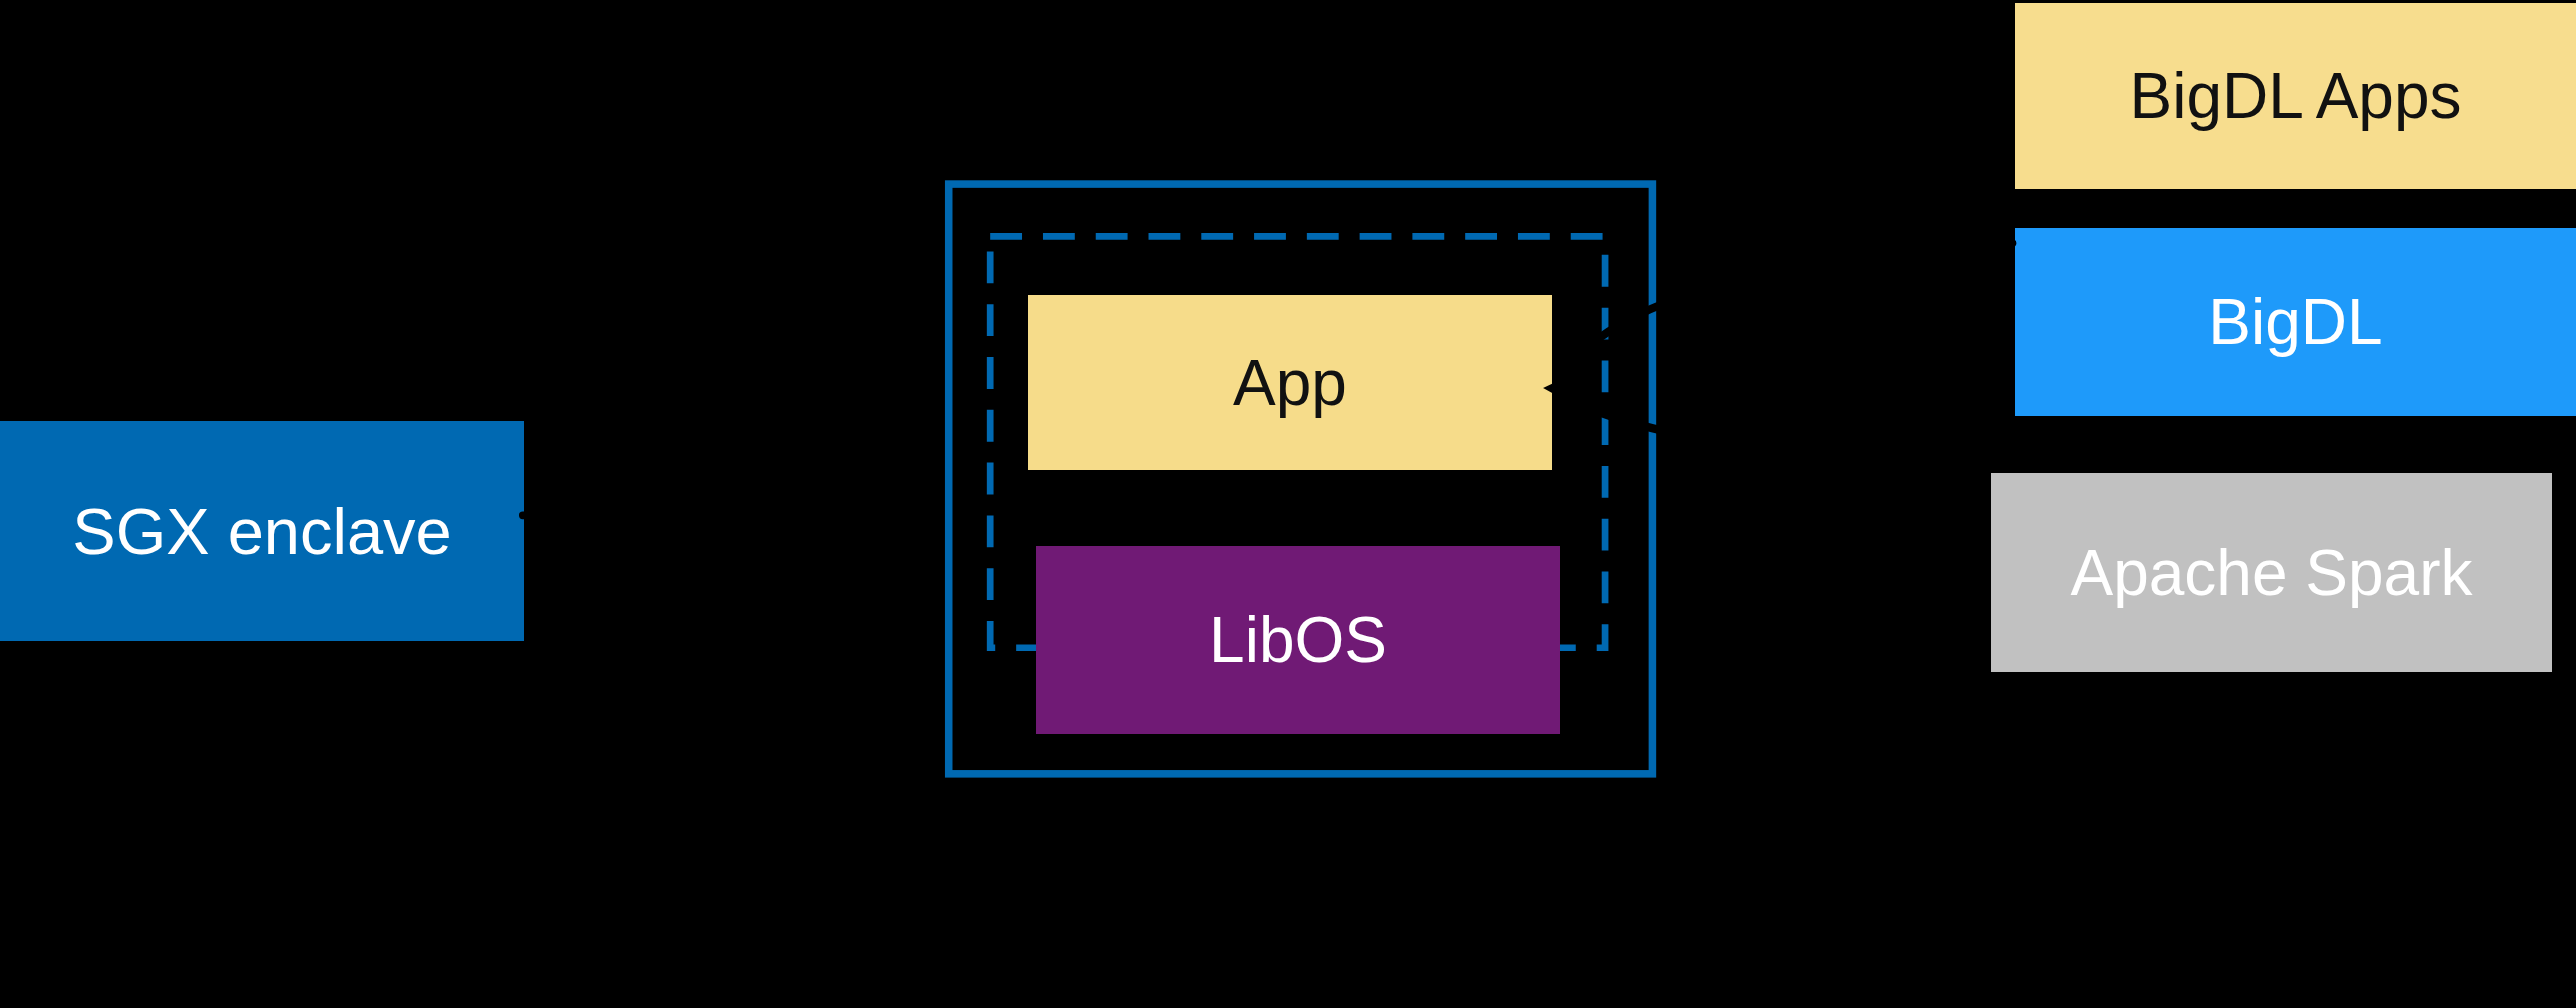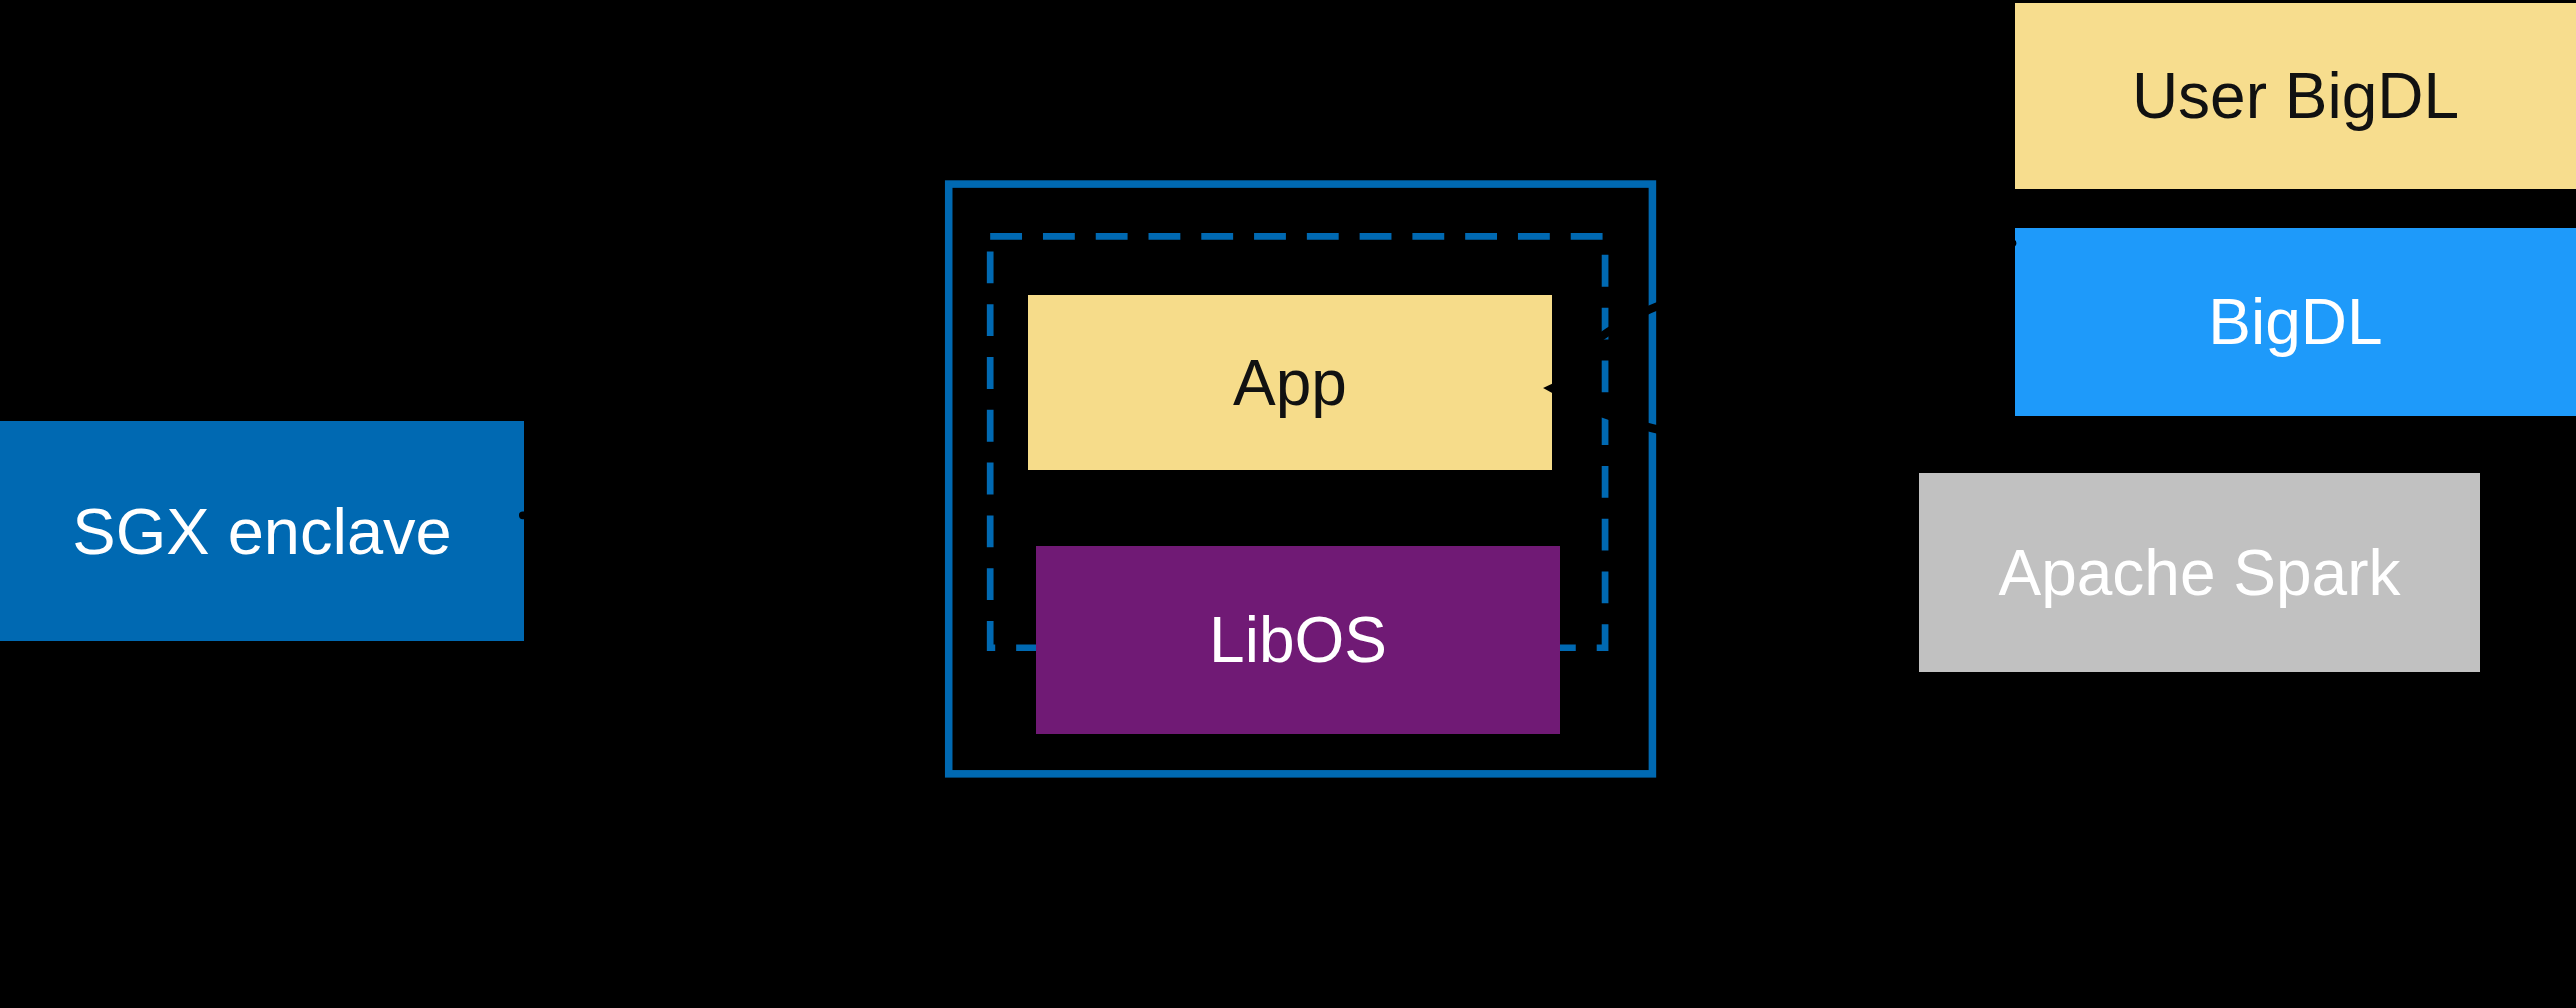--- a/index.html
+++ b/index.html
@@ -31,21 +31,21 @@
   #sgx-box        { left: 0px;    top: 421px; width: 524px; height: 220px; background: #0069B2; font-size: 65px; }
 
   
   #app-box        { left: 1028px; top: 295px; width: 524px; height: 175px; background: #F6DC8A; }
   #libos-box      { left: 1036px; top: 546px; width: 524px; height: 188px; background: #701a75; }
   #os-box         { left: 947px; top: 818px; width: 705px; height: 190px; background: #AAAAAA; font-weight: bold; font-size: 67px; }
 
   
   #user-apps-box  { left: 2015px; top: 3.4px;   width: 561px; height: 186px; background: #F7DD8E; }
   #bigdl-box      { left: 2015px; top: 228px; width: 561px; height: 188px; background: #1E9AFA; }
-  #spark-box      { left: 1919px; top: 473px; width: 561px; height: 199px; background: #C1C1C1; }
+  #spark-box      { left: 1991px; top: 473px; width: 561px; height: 199px; background: #C1C1C1; }
 
   .layer {
     position: absolute;
     left: 0; top: 0;
     width: 2576px;
     height: 1009px;
     pointer-events: none;
   }
   #borders-layer    { z-index: 1; }
   .box               { z-index: 2; }
@@ -70,21 +70,21 @@
   <div class="box text-dark" id="app-box">
     <span>App</span>
   </div>
 
   <div class="box text-light" id="libos-box">
     <span>LibOS</span>
   </div>
 
 
   <div class="box text-dark" id="user-apps-box">
-    <span>User BigDL</span>
+    <span>BigDL Apps</span>
   </div>
 
   <div class="box text-light" id="bigdl-box">
     <span>BigDL</span>
   </div>
 
   <div class="box text-light" id="spark-box">
     <span>Apache Spark</span>
   </div>
 

